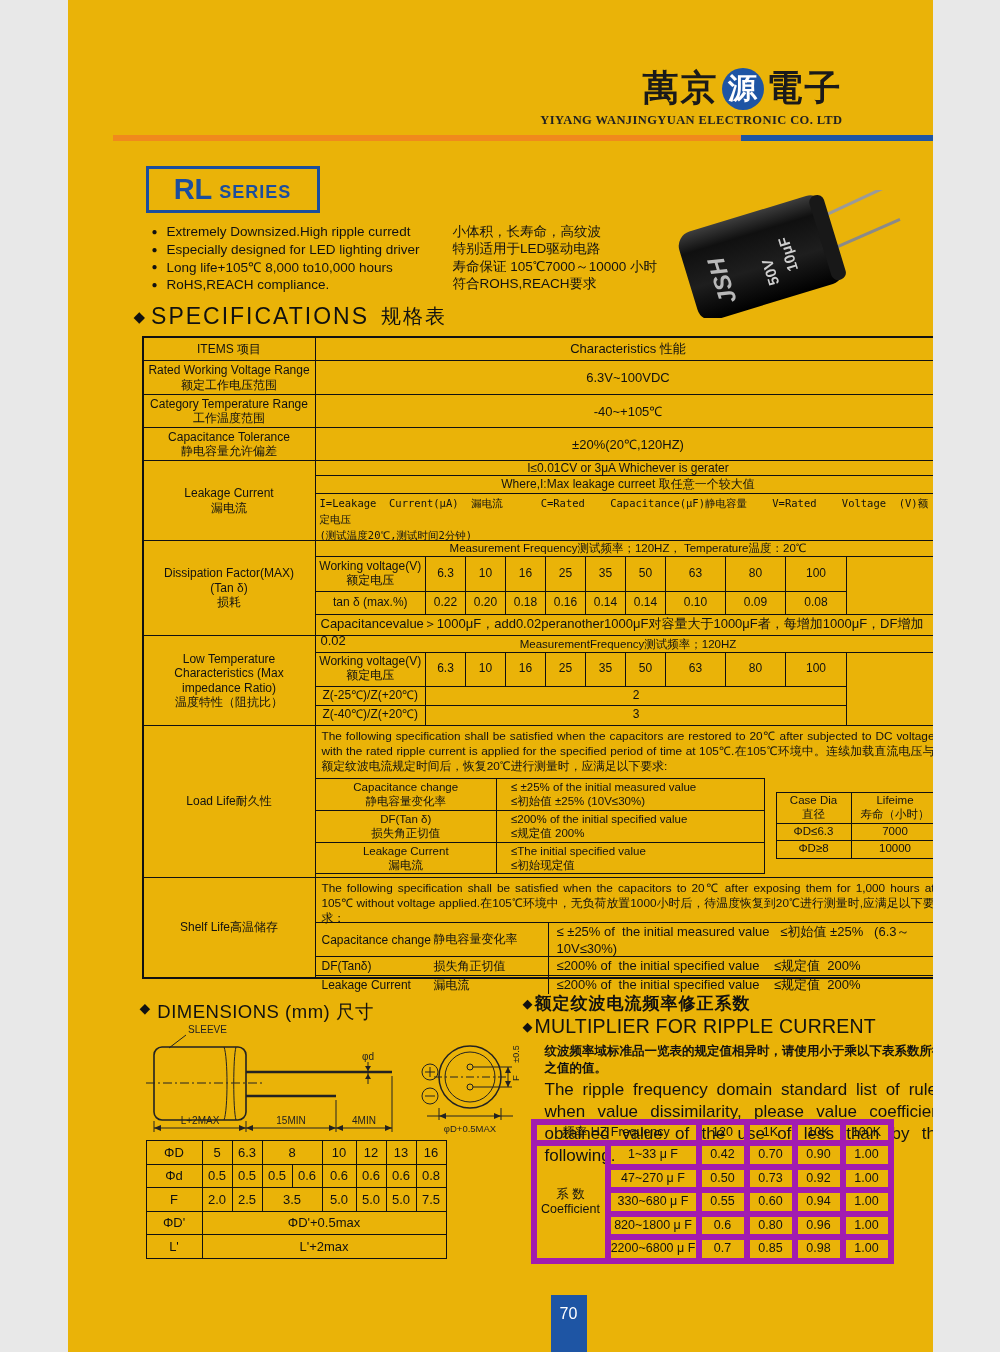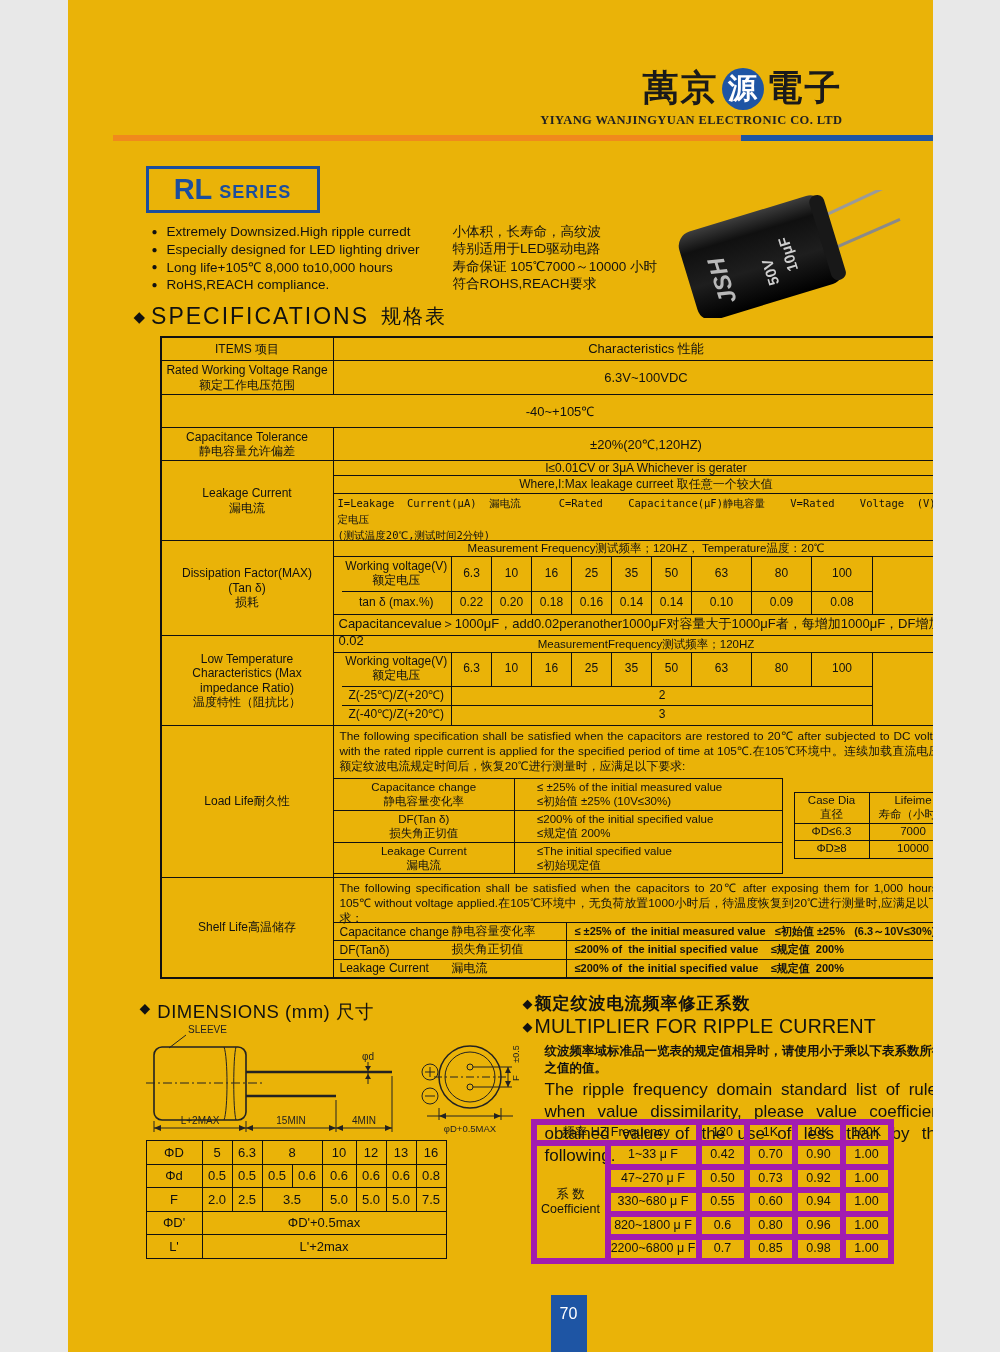--- a/index.html
+++ b/index.html
@@ -40,53 +40,53 @@
   .h-rip{position:absolute;left:455px;top:992px;}
   .h-rip .row{display:flex;align-items:center;}
   .h-rip .dia{font-size:13px;margin-right:2px;}
   .h-rip .cn{font-size:17px;font-weight:bold;letter-spacing:1px;}
   .h-rip .en{font-size:19.5px;letter-spacing:0.2px;}
   .rip-note{position:absolute;left:477px;top:1043px;width:401px;}
   .rip-note .cn{font-size:12.5px;font-weight:bold;line-height:1.35;}
   .rip-note .en{font-size:17px;line-height:1.3;text-align:justify;margin-top:2px;}
 
   
-  .spec-table{position:absolute;left:92px;top:336px;width:801px;border:2px solid #111;font-size:12px;}
+  .spec-table{position:absolute;left:74px;top:336px;width:801px;border:2px solid #111;font-size:12px;}
   .srow{display:flex;border-top:1px solid #111;}
   .srow:first-child{border-top:none;}
   .slabel{width:172px;flex-shrink:0;border-right:1px solid #111;display:flex;flex-direction:column;
         justify-content:center;align-items:center;text-align:center;line-height:1.2;padding:1px;}
   .scontent{flex:1;min-width:0;display:flex;flex-direction:column;}
   .cval{flex:1;display:flex;align-items:center;justify-content:center;font-size:13px;}
   .lk-line{height:20px;border-bottom:1px solid #111;display:flex;align-items:center;justify-content:center;}
   .lk-formula{flex:1;font-family:"DejaVu Sans Mono",monospace;font-size:10.5px;line-height:1.5;
         padding:2px 4px;white-space:pre-wrap;}
   .freq-hdr{height:18px;border-bottom:1px solid #111;display:flex;align-items:center;justify-content:center;
         font-size:11.5px;}
   .mid{display:flex;}
-  .vtable{border-collapse:collapse;table-layout:fixed;margin-left:8px;}
+  .vtable{border-collapse:collapse;table-layout:fixed;}
   .vtable td{border:1px solid #111;text-align:center;padding:0;font-size:12px;line-height:1.15;}
   .vtable td:first-child{border-left:none;}
   .vtable tr:first-child td{border-top:none;}
   .vtable tr:last-child td{border-bottom:none;}
   .df-note{border-top:1px solid #111;flex:1;display:flex;align-items:center;padding-left:5px;font-size:13px;}
   .ll-intro{height:52px;padding:3px 6px;font-size:11.8px;line-height:1.28;text-align:justify;}
   .ll-area{position:relative;flex:1;}
   .crit-table{position:absolute;left:0;top:0;border-collapse:collapse;}
   .crit-table td{border:1px solid #111;font-size:11.5px;line-height:1.25;}
   .crit-table td:first-child{border-left:none;text-align:center;}
-  .crit-req{padding-left:22px;margin-left:28px;}
+  .crit-req{padding-left:14px;margin-left:28px;}
   .case-table{position:absolute;left:460px;top:14px;border-collapse:collapse;text-align:center;}
   .case-table td{border:1.5px solid #111;font-size:11.5px;line-height:1.2;padding:1px 2px;}
   .sh-intro{height:44px;padding:3px 6px;font-size:11.8px;line-height:1.28;text-align:justify;}
   .sh-rows{flex:1;display:flex;flex-direction:column;}
   .sh-row{flex:1;display:flex;border-top:1px solid #111;}
   .sh-name{width:233px;flex-shrink:0;border-right:1px solid #111;display:flex;align-items:center;padding-left:6px;}
   .sh-name .en{display:inline-block;width:112px;}
-  .sh-req{flex:1;display:flex;align-items:center;padding-left:8px;white-space:pre-wrap;font-size:11px;font-weight:bold;}
+  .sh-req{flex:1;display:flex;align-items:center;padding-left:8px;white-space:pre-wrap;font-size:13px;}
 
   
   .dim-svg{position:absolute;left:72px;top:1020px;}
   .dim-svg text{font-family:"Liberation Sans",sans-serif;fill:#222;}
   .dim-table{position:absolute;left:78px;top:1140px;border-collapse:collapse;text-align:center;font-size:13px;}
   .dim-table td{border:1.5px solid #111;height:23.5px;padding:0;}
 
   
   .rip-table{position:absolute;left:463px;top:1119px;border-collapse:collapse;text-align:center;font-size:12.5px;}
   .rip-table td{border:6px solid #a21caf;height:23.5px;padding:0;line-height:1.2;}
@@ -193,20 +193,24 @@
       <div class="slabel">
         <span>Rated Working Voltage Range</span>
         <span>额定工作电压范围</span>
       </div>
       <div class="scontent">
           <div class="cval">6.3V~100VDC</div>
         </div>
     </div>
 
     <div class="srow" style="height:33px">
+      <div class="slabel">
+        <span>Category Temperature Range</span>
+        <span>工作温度范围</span>
+      </div>
       <div class="scontent">
           <div class="cval">-40~+105℃</div>
         </div>
     </div>
 
     <div class="srow" style="height:33px">
       <div class="slabel">
         <span>Capacitance Tolerance</span>
         <span>静电容量允许偏差</span>
       </div>

